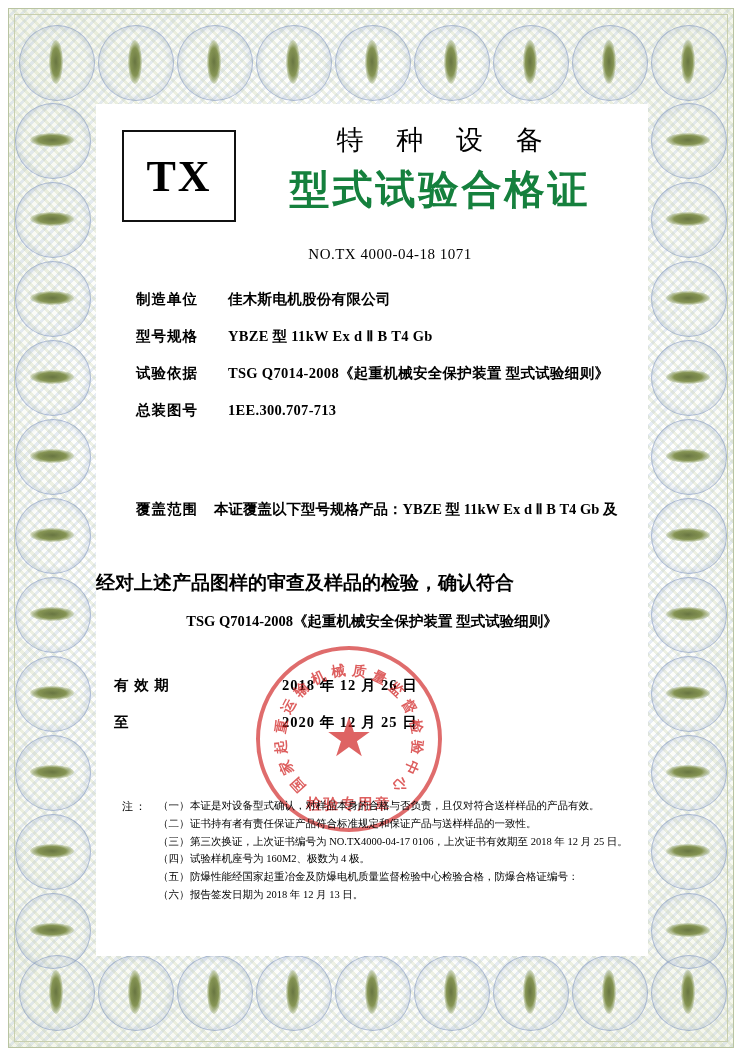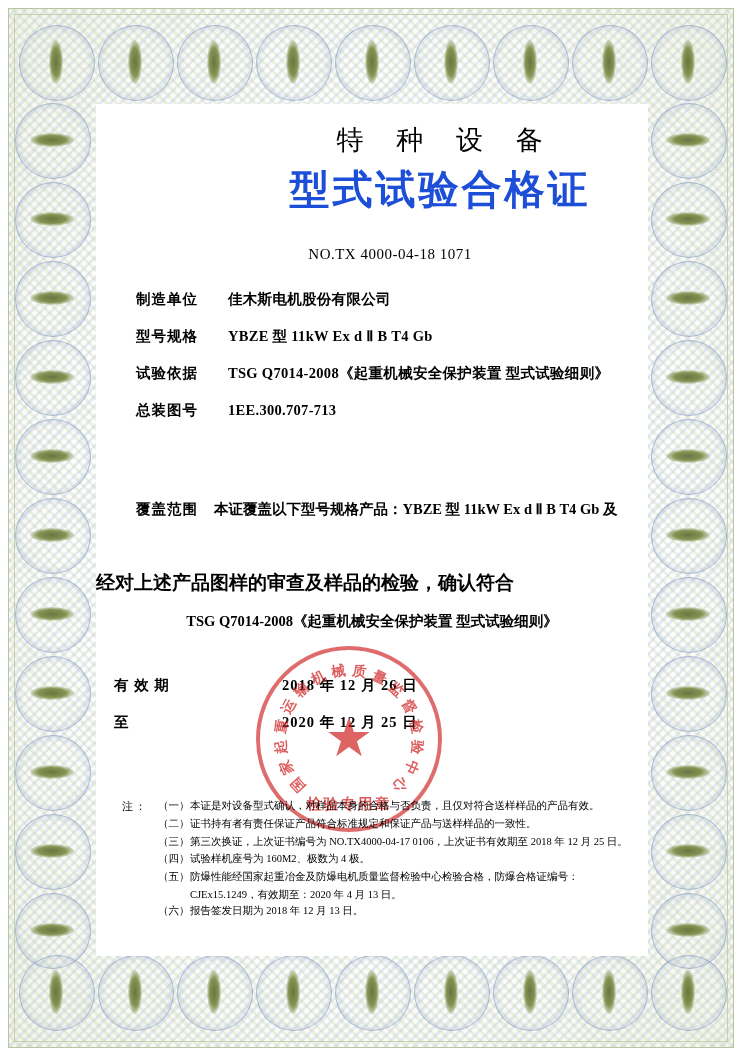--- a/index.html
+++ b/index.html
@@ -92,21 +92,21 @@
     font-family: "Liberation Serif", serif;
   }
   .head-title {
     position: absolute;
     left: 138px; top: 58px;
     width: 412px;
     text-align: center;
     font-size: 40px;
     font-weight: bold;
     letter-spacing: 3px;
-    color: #1d4ed8;
+    color: #15803d;
   }
   .head-no {
     position: absolute;
     left: 18px; top: 142px;
     width: 552px;
     text-align: center;
     font-size: 15px;
     letter-spacing: 0.5px;
     color: #000;
   }
@@ -381,20 +381,23 @@
       <div class="ring" style="left: 651px; top: 814px; width: 74px; height: 74px;"></div>
       <div class="leaf" style="left: 681px; top: 829px; width: 14px; height: 44px; transform: rotate(90deg);"></div>
       <div class="ring" style="left: 15px; top: 893px; width: 74px; height: 74px;"></div>
       <div class="leaf" style="left: 45px; top: 908px; width: 14px; height: 44px; transform: rotate(90deg);"></div>
       <div class="ring" style="left: 651px; top: 893px; width: 74px; height: 74px;"></div>
       <div class="leaf" style="left: 681px; top: 908px; width: 14px; height: 44px; transform: rotate(90deg);"></div>
     </div>
 
   <div class="card">
 
+    <div class="tx-box">
+      <span class="tx-text">TX</span>
+    </div>
 
     <div class="head-sub">特 种 设 备</div>
     <div class="head-title">型式试验合格证</div>
     <div class="head-no">NO.TX 4000-04-18 1071</div>
 
     <div class="fields" id="fields">
         <div class="field-row">
           <div class="field-label">制造单位</div>
           <div class="field-value">佳木斯电机股份有限公司</div>
         </div>
@@ -482,21 +485,20 @@
             <div class="note-item">
               <div class="note-num">（四）</div>
               <div class="note-text">试验样机座号为 160M2、极数为 4 极。</div>
             </div>
           </div>
           <div>
             <div class="note-item">
               <div class="note-num">（五）</div>
               <div class="note-text">防爆性能经国家起重冶金及防爆电机质量监督检验中心检验合格，防爆合格证编号：</div>
             </div>
-            <div class="note-sub">CJEx15.1249，有效期至：2020 年 4 月 13 日。</div>
           </div>
           <div>
             <div class="note-item">
               <div class="note-num">（六）</div>
               <div class="note-text">报告签发日期为 2018 年 12 月 13 日。</div>
             </div>
           </div>
         </div>
     </div>
 

